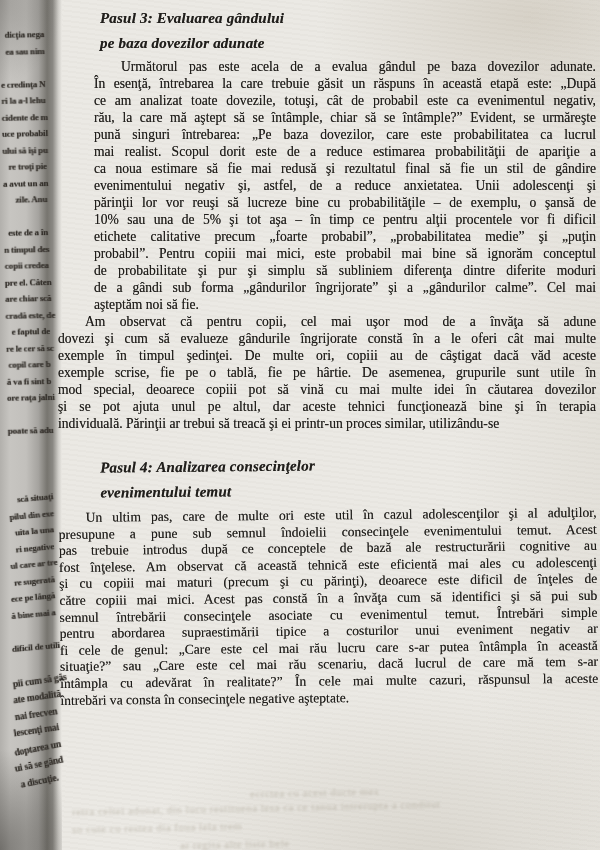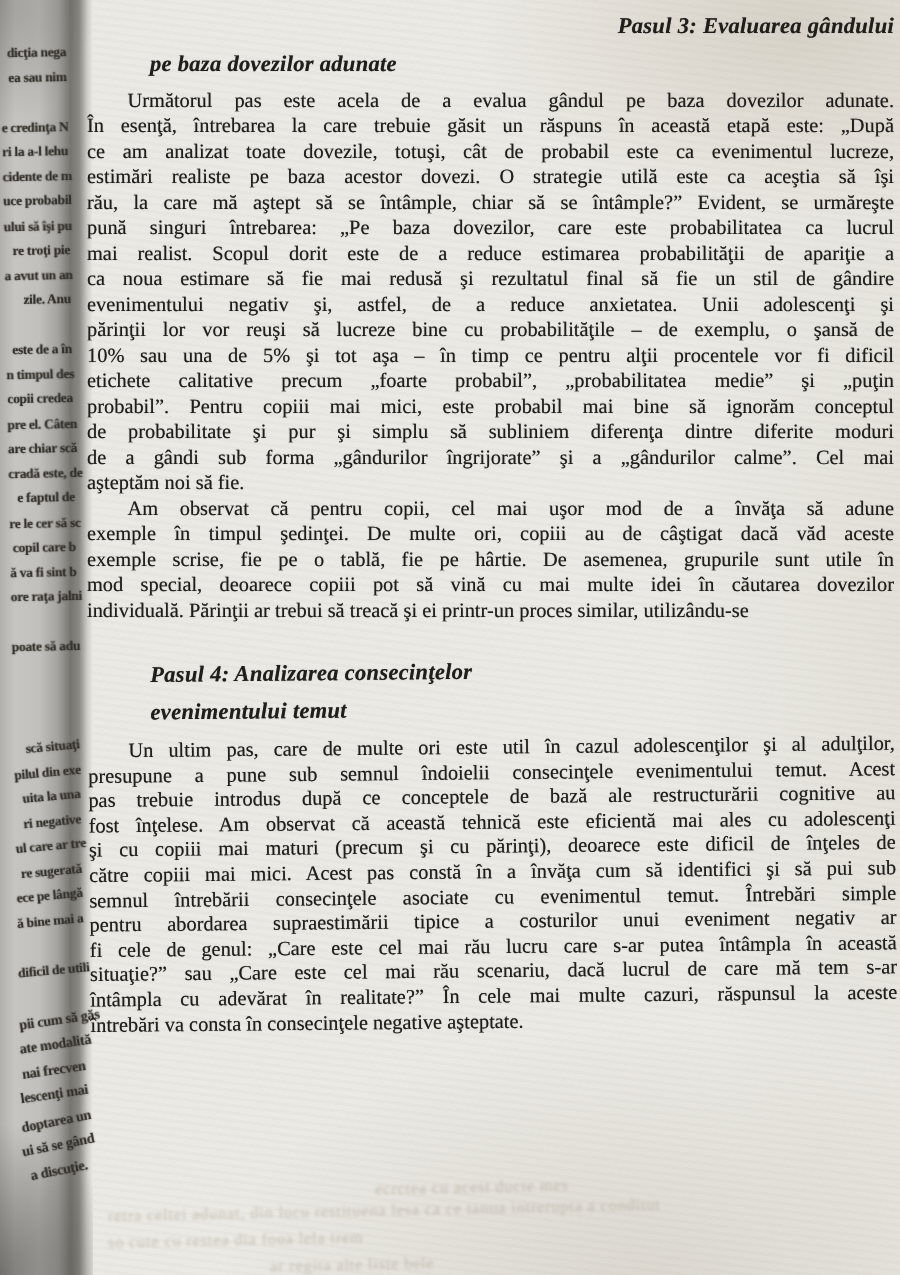--- a/index.html
+++ b/index.html
@@ -51,30 +51,30 @@
     position:absolute;left:58px;top:0;width:538px;
     color:#201e1b;
     text-shadow:0 0 0.5px rgba(32,30,27,0.65);
   }
   .heading{
     margin-left:42px;
     font-size:15px;line-height:25px;
     font-weight:bold;font-style:italic;
     letter-spacing:0.2px;white-space:nowrap;
   }
-  .h-block1{margin-top:6px;text-align:right;}
+  .h-block1{margin-top:6px;}
   .para{font-size:13.6px;}
   .para .bline{
     line-height:17px;
     text-align:justify;text-align-last:justify;
     white-space:normal;
   }
   .para .bline:first-child{text-indent:27px;}
   .para .bline:last-child{text-align-last:left;}
-  .para1{margin-top:2px;}
+  .para1{margin-top:2px;margin-left:36px;}
   .sect4{margin-top:24px;transform:rotate(-0.55deg);transform-origin:left top;}
   .sect4 .para{margin-top:4px;}
   .sect4 .para .bline{line-height:16.6px;}
   
   .bleed{
     position:absolute;font-size:11px;color:#a8a192;
     opacity:0.55;filter:blur(1.1px);
     white-space:nowrap;overflow:hidden;
     transform:rotate(-1.2deg);
     letter-spacing:0.5px;
@@ -141,41 +141,42 @@
   </div>
 
   <div class="column">
 
     <div class="heading h-block1">Pasul 3: Evaluarea gândului</div>
     <div class="heading">pe baza dovezilor adunate</div>
 
     <div class="para para1">
         <div class="bline">Următorul pas este acela de a evalua gândul pe baza dovezilor adunate.</div>
         <div class="bline">În esenţă, întrebarea la care trebuie găsit un răspuns în această etapă este: „După</div>
-        <div class="bline">ce am analizat toate dovezile, totuşi, cât de probabil este ca evenimentul lucreze,</div>
-        <div class="bline">estimări realiste pe baza acestor dovezi. O strategie utilă este ca aceştia să îşi</div>
+        <div class="bline">ce am analizat toate dovezile, totuşi, cât de probabil este ca evenimentul negativ,</div>
         <div class="bline">rău, la care mă aştept să se întâmple, chiar să se întâmple?” Evident, se urmăreşte</div>
         <div class="bline">pună singuri întrebarea: „Pe baza dovezilor, care este probabilitatea ca lucrul</div>
         <div class="bline">mai realist. Scopul dorit este de a reduce estimarea probabilităţii de apariţie a</div>
         <div class="bline">ca noua estimare să fie mai redusă şi rezultatul final să fie un stil de gândire</div>
         <div class="bline">evenimentului negativ şi, astfel, de a reduce anxietatea. Unii adolescenţi şi</div>
         <div class="bline">părinţii lor vor reuşi să lucreze bine cu probabilităţile – de exemplu, o şansă de</div>
         <div class="bline">10% sau una de 5% şi tot aşa – în timp ce pentru alţii procentele vor fi dificil</div>
         <div class="bline">etichete calitative precum „foarte probabil”, „probabilitatea medie” şi „puţin</div>
         <div class="bline">probabil”. Pentru copiii mai mici, este probabil mai bine să ignorăm conceptul</div>
         <div class="bline">de probabilitate şi pur şi simplu să subliniem diferenţa dintre diferite moduri</div>
         <div class="bline">de a gândi sub forma „gândurilor îngrijorate” şi a „gândurilor calme”. Cel mai</div>
         <div class="bline">aşteptăm noi să fie.</div>
       </div>
 
     <div class="para">
         <div class="bline">Am observat că pentru copii, cel mai uşor mod de a învăţa să adune</div>
+        <div class="bline">dovezi şi cum să evalueze gândurile îngrijorate constă în a le oferi cât mai multe</div>
         <div class="bline">exemple în timpul şedinţei. De multe ori, copiii au de câştigat dacă văd aceste</div>
         <div class="bline">exemple scrise, fie pe o tablă, fie pe hârtie. De asemenea, grupurile sunt utile în</div>
         <div class="bline">mod special, deoarece copiii pot să vină cu mai multe idei în căutarea dovezilor</div>
+        <div class="bline">şi se pot ajuta unul pe altul, dar aceste tehnici funcţionează bine şi în terapia</div>
         <div class="bline">individuală. Părinţii ar trebui să treacă şi ei printr-un proces similar, utilizându-se</div>
       </div>
 
     <div class="sect4">
       <div class="heading">Pasul 4: Analizarea consecinţelor</div>
       <div class="heading">evenimentului temut</div>
 
       <div class="para">
           <div class="bline">Un ultim pas, care de multe ori este util în cazul adolescenţilor şi al adulţilor,</div>
           <div class="bline">presupune a pune sub semnul îndoielii consecinţele evenimentului temut. Acest</div>

